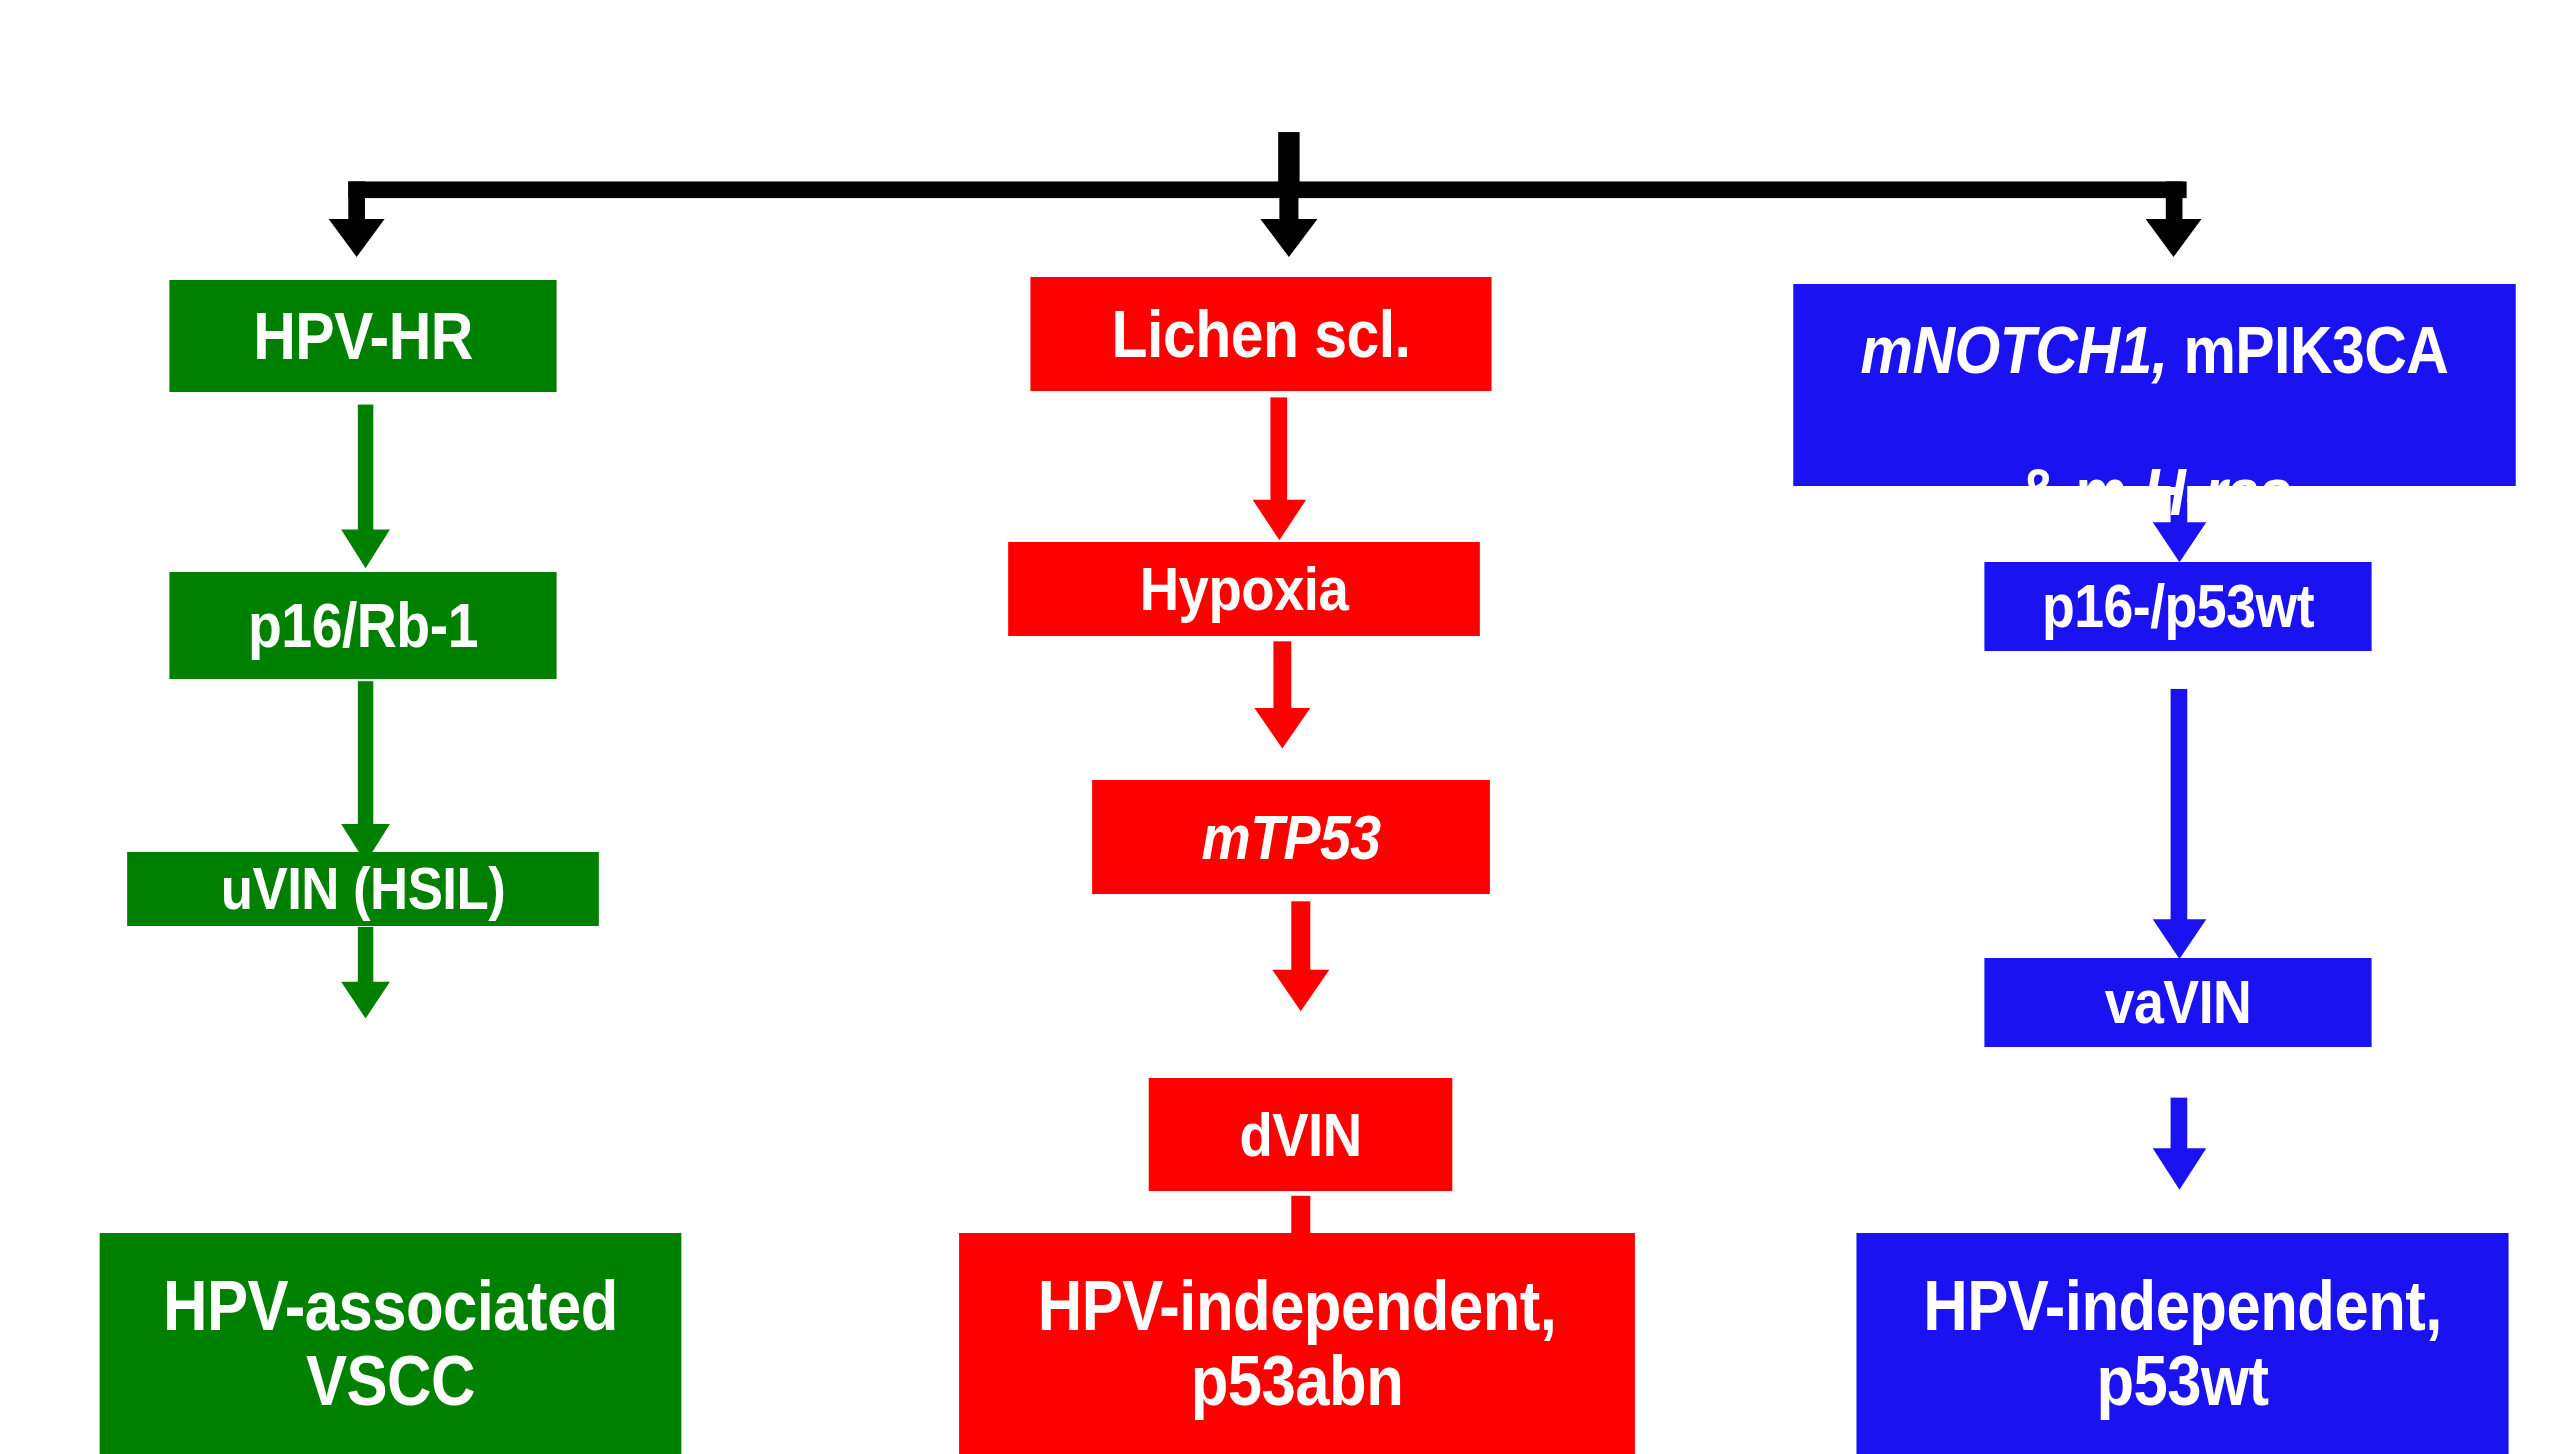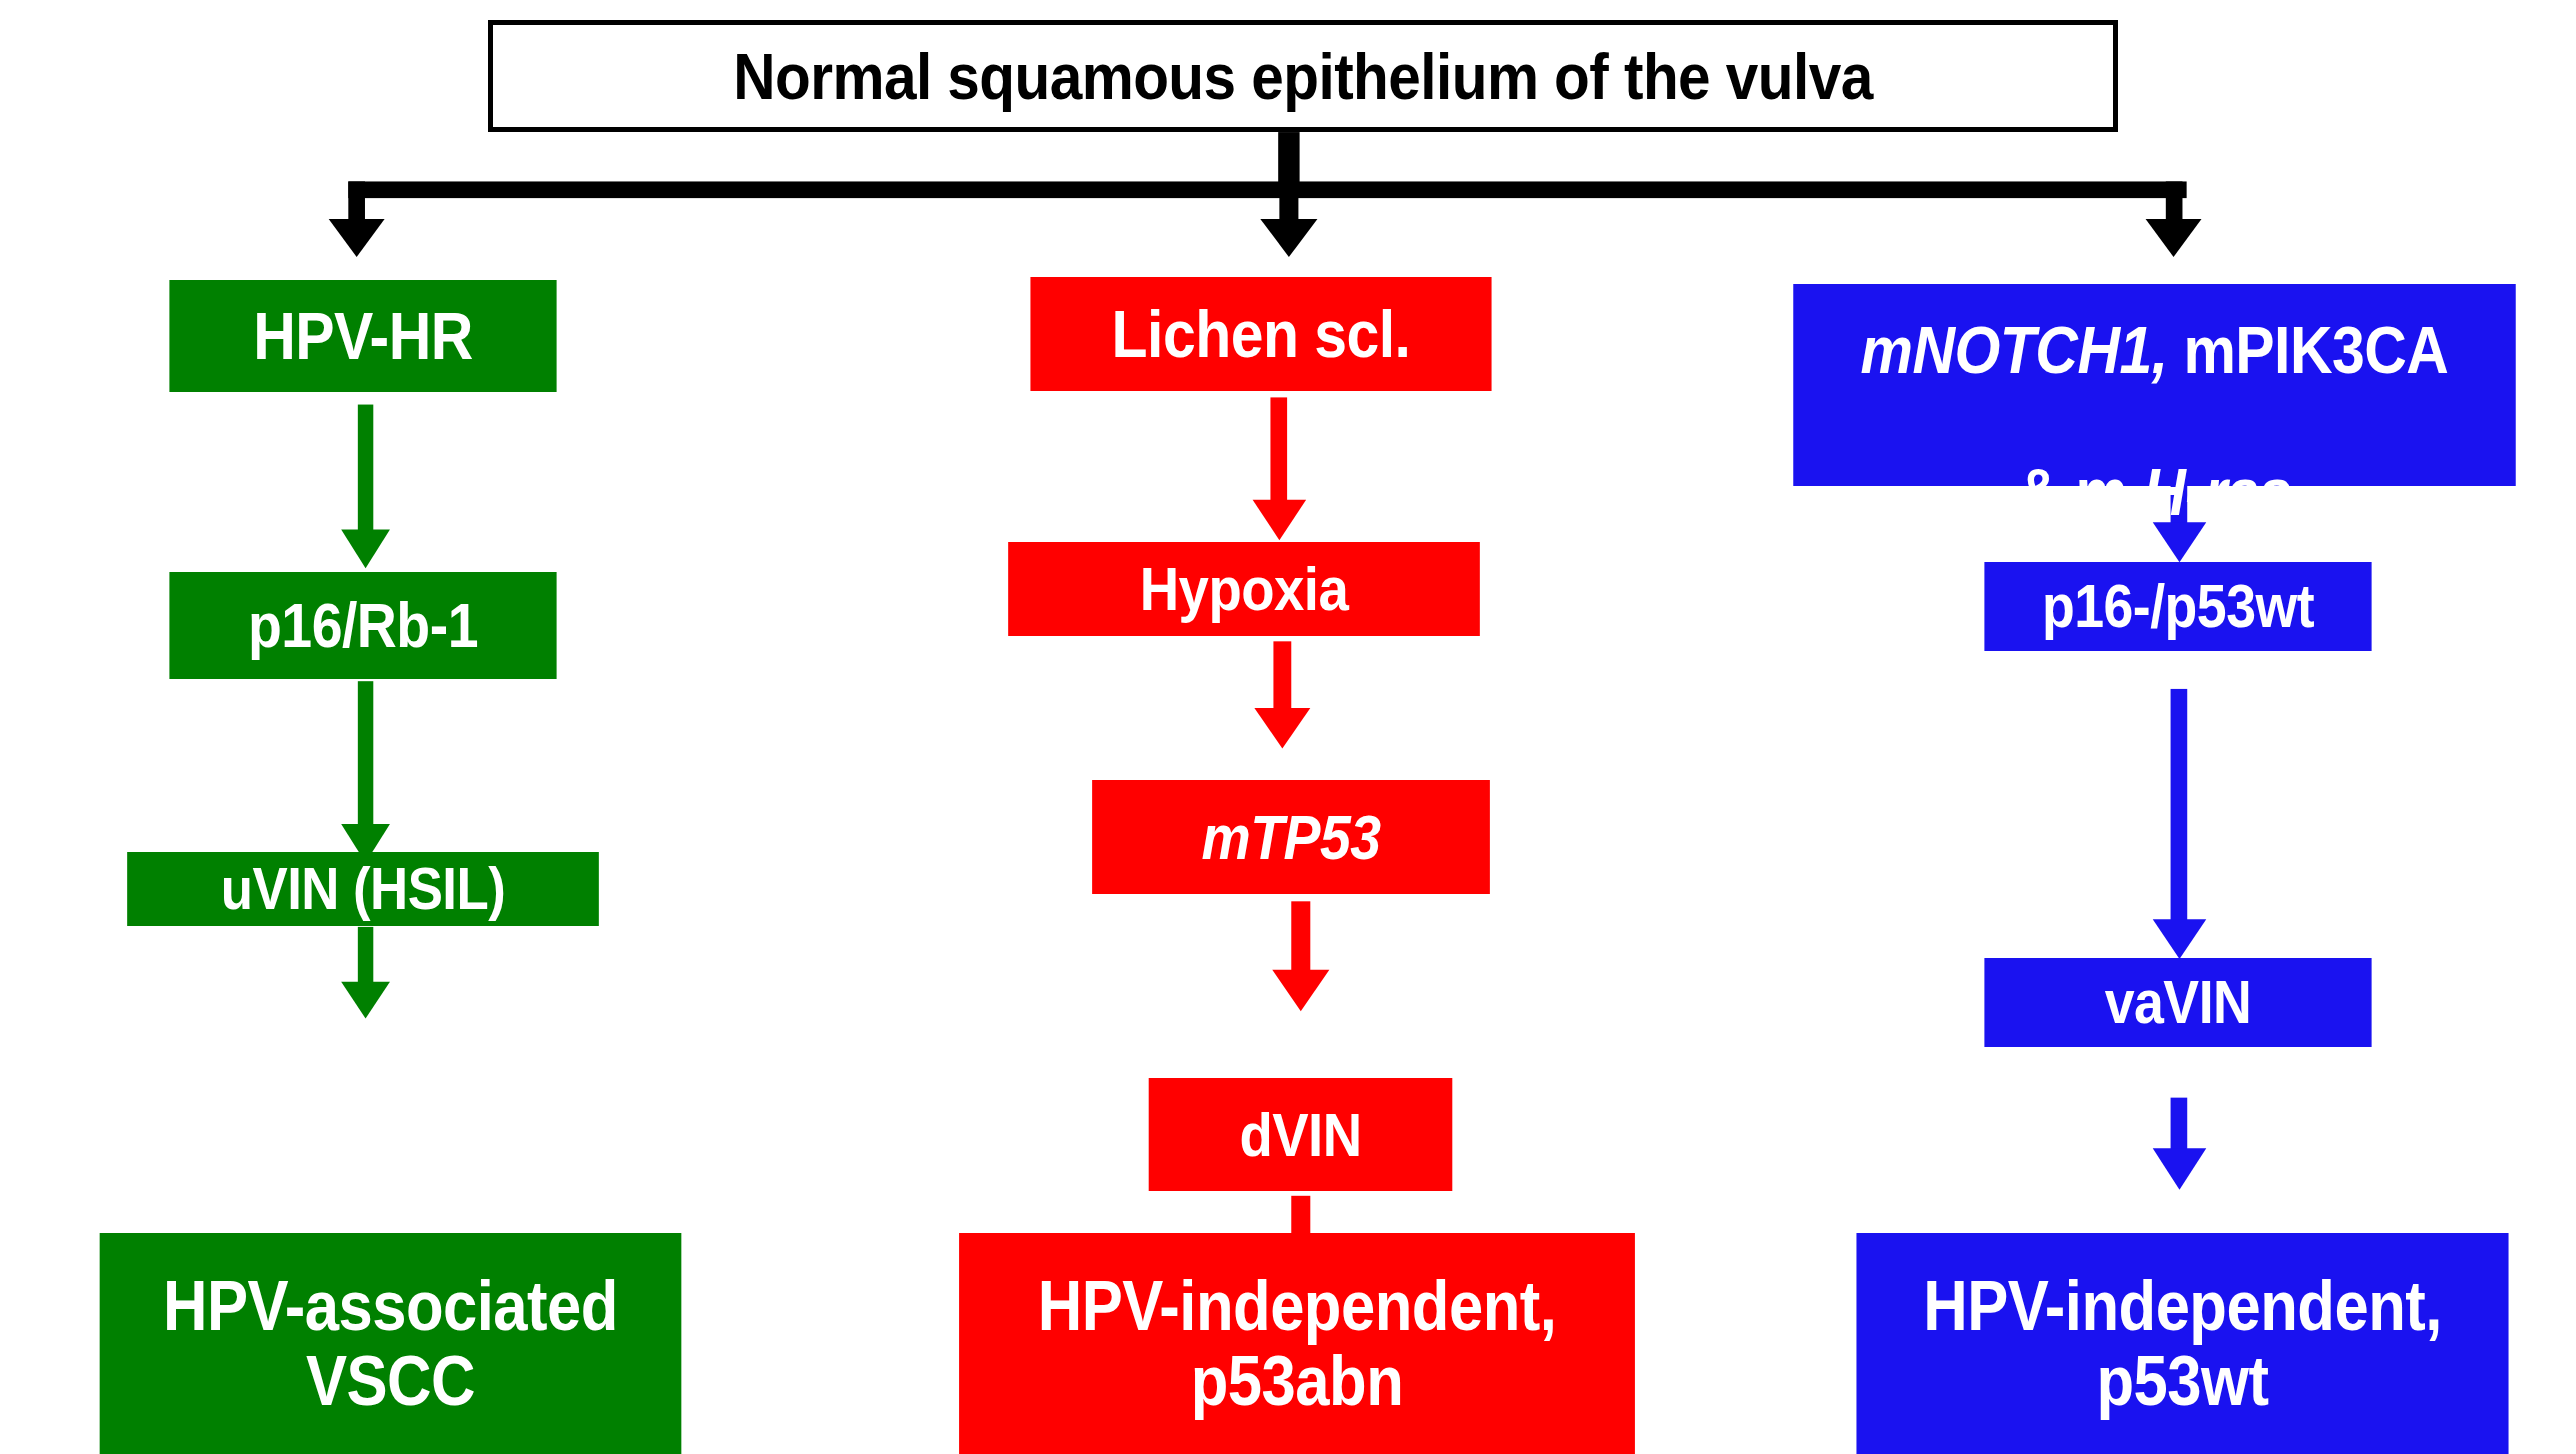--- a/index.html
+++ b/index.html
@@ -91,23 +91,20 @@
     <rect x="3648" y="810" width="28" height="90" fill="#1A12F0"></rect>
     <polygon points="3618,878 3708,878 3663,945" fill="#1A12F0"></polygon>
 
     <rect x="3648" y="1158" width="28" height="415" fill="#1A12F0"></rect>
     <polygon points="3618,1545 3708,1545 3663,1612" fill="#1A12F0"></polygon>
 
     <rect x="3648" y="1845" width="28" height="110" fill="#1A12F0"></rect>
     <polygon points="3618,1930 3708,1930 3663,2000" fill="#1A12F0"></polygon>
   </svg>
 
-  <div class="titlebox" style="left:488px;top:20px;width:1630px;height:112px;font-size:65px;">
-    <span>Normal squamous epithelium of the vulva</span>
-  </div>
 
   <div class="box green" style="left:143px;top:280px;width:440px;height:112px;font-size:67px;">
     <span>HPV-HR</span>
   </div>
 
   <div class="box green" style="left:143px;top:572px;width:440px;height:107px;font-size:63px;">
     <span>p16/Rb-1</span>
   </div>
 
   <div class="box green" style="left:95px;top:852px;width:536px;height:74px;font-size:60px;">

